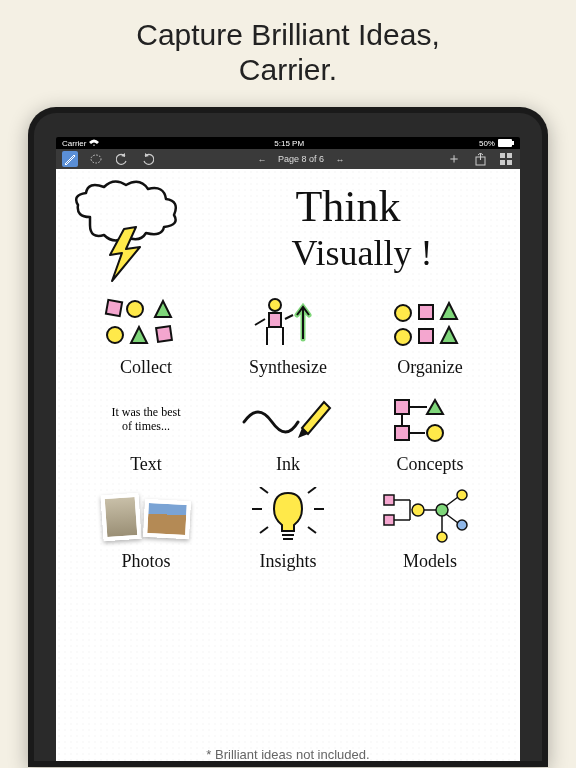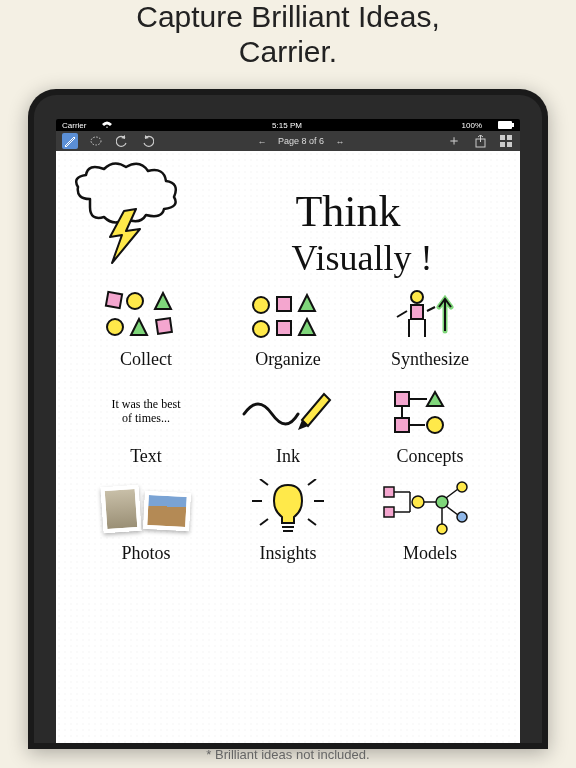--- a/index.html
+++ b/index.html
@@ -11,20 +11,21 @@
     display: flex;
     flex-direction: column;
     align-items: center;
     overflow: hidden;
   }
   .headline {
     text-align: center;
     font-size: 30px;
     font-weight: 300;
     color: #222;
+    margin-top: 18px;
     line-height: 1.15;
   }
   .tablet {
     margin-top: 20px;
     width: 520px;
     height: 660px;
     background: #1a1a1a;
     border-radius: 28px 28px 0 0;
     padding: 6px;
     box-shadow: 0 4px 20px rgba(0,0,0,.3);
@@ -42,21 +43,21 @@
     height: 12px;
     background: #000;
     color: #fff;
     font-size: 8px;
     display: flex;
     align-items: center;
     justify-content: space-between;
     padding: 0 6px;
     border-radius: 2px 2px 0 0;
   }
-  .statusbar .sb-left, .statusbar .sb-right { display: flex; align-items: center; gap: 16px; }
+  .statusbar .sb-left, .statusbar .sb-right { display: flex; align-items: center; gap: 3px; }
   .toolbar {
     height: 20px;
     background: #3a3a3a;
     display: flex;
     align-items: center;
     color: #ddd;
     font-size: 9px;
     gap: 10px;
     padding: 0 6px;
   }
@@ -66,21 +67,21 @@
   .tb-center { display: flex; align-items: center; gap: 8px; }
   .canvas {
     flex: 1;
     background: #fff;
     background-image: radial-gradient(rgba(0,0,0,.02) 1px, transparent 1px);
     background-size: 6px 6px;
     overflow: hidden;
     display: flex;
     flex-direction: column;
   }
-  .hand { font-family: "Bradley Hand", "Comic Sans MS", cursive; color: #111; margin-top: 23px; }
+  .hand { font-family: "Bradley Hand", "Comic Sans MS", cursive; color: #111; }
   .title-area {
     display: flex;
     align-items: flex-start;
     padding: 8px 14px 0 14px;
   }
   .cloud-box { width: 120px; height: 110px; position: relative; flex-shrink: 0; }
   .title-txt { flex: 1; text-align: center; padding-top: 4px; }
   .title-txt .l1 { font-size: 44px; }
   .title-txt .l2 { font-size: 36px; margin-left: 28px; }
   .grid3 {
@@ -123,21 +124,21 @@
       <div class="sb-left">
         <span>Carrier</span>
         <span>
           <svg width="10" height="8" viewBox="0 0 10 8">
               <path d="M0 3 Q5 -2 10 3 L8 5 Q5 2 2 5 Z M4 6 L5 7 L6 6 Q5 5 4 6" fill="#fff"></path>
             </svg>
         </span>
       </div>
       <div>5:15 PM</div>
       <div class="sb-right">
-        <span>100%</span>
+        <span>50%</span>
         <span>
           <svg width="16" height="8" viewBox="0 0 16 8">
               <rect x="0" y="0" width="14" height="8" rx="1" fill="#fff"></rect>
               <rect x="14" y="2" width="2" height="4" fill="#fff"></rect>
             </svg>
         </span>
       </div>
     </div>
 
     <div class="toolbar">
@@ -212,42 +213,42 @@
               <circle cx="14" cy="40" r="8" fill="#ffe94a" stroke="#111" stroke-width="2"></circle>
               <path d="M30 48 L38 32 L46 48 Z" fill="#7fd67a" stroke="#111" stroke-width="2"></path>
               <rect x="56" y="32" width="14" height="14" fill="#f4a6cf" stroke="#111" stroke-width="2" transform="rotate(-8 63 39)"></rect>
             </svg>
           </div>
           <div class="lbl hand">Collect</div>
         </div>
         <div class="cell">
           <div class="ico">
             <svg width="90" height="56" viewBox="0 0 90 56">
+              <circle cx="32" cy="10" r="6" fill="#ffe94a" stroke="#111" stroke-width="2"></circle>
+              <rect x="26" y="18" width="12" height="14" fill="#f4a6cf" stroke="#111" stroke-width="2"></rect>
+              <path d="M24 32 L24 50 M40 32 L40 50" stroke="#111" stroke-width="2"></path>
+              <path d="M22 24 L12 30 M42 24 L50 20" stroke="#111" stroke-width="2"></path>
+              <path d="M60 44 L60 12 M54 20 L60 12 L66 20" stroke="#7fd67a" stroke-width="5" fill="none" stroke-linecap="round"></path>
+              <path d="M60 44 L60 12 M54 20 L60 12 L66 20" stroke="#111" stroke-width="2" fill="none"></path>
+            </svg>
+          </div>
+          <div class="lbl hand">Synthesize</div>
+        </div>
+        <div class="cell">
+          <div class="ico">
+            <svg width="90" height="56" viewBox="0 0 90 56">
               <circle cx="18" cy="18" r="8" fill="#ffe94a" stroke="#111" stroke-width="2"></circle>
               <circle cx="18" cy="42" r="8" fill="#ffe94a" stroke="#111" stroke-width="2"></circle>
               <rect x="34" y="10" width="14" height="14" fill="#f4a6cf" stroke="#111" stroke-width="2"></rect>
               <rect x="34" y="34" width="14" height="14" fill="#f4a6cf" stroke="#111" stroke-width="2"></rect>
               <path d="M56 24 L64 8 L72 24 Z" fill="#7fd67a" stroke="#111" stroke-width="2"></path>
               <path d="M56 48 L64 32 L72 48 Z" fill="#7fd67a" stroke="#111" stroke-width="2"></path>
             </svg>
           </div>
           <div class="lbl hand">Organize</div>
-        </div>
-        <div class="cell">
-          <div class="ico">
-            <svg width="90" height="56" viewBox="0 0 90 56">
-              <circle cx="32" cy="10" r="6" fill="#ffe94a" stroke="#111" stroke-width="2"></circle>
-              <rect x="26" y="18" width="12" height="14" fill="#f4a6cf" stroke="#111" stroke-width="2"></rect>
-              <path d="M24 32 L24 50 M40 32 L40 50" stroke="#111" stroke-width="2"></path>
-              <path d="M22 24 L12 30 M42 24 L50 20" stroke="#111" stroke-width="2"></path>
-              <path d="M60 44 L60 12 M54 20 L60 12 L66 20" stroke="#7fd67a" stroke-width="5" fill="none" stroke-linecap="round"></path>
-              <path d="M60 44 L60 12 M54 20 L60 12 L66 20" stroke="#111" stroke-width="2" fill="none"></path>
-            </svg>
-          </div>
-          <div class="lbl hand">Synthesize</div>
         </div>
 
         <div class="cell">
           <div class="ico">
             <div class="txtcell">It was the best of times...</div>
           </div>
           <div class="lbl hand">Text</div>
         </div>
         <div class="cell">
           <div class="ico">

